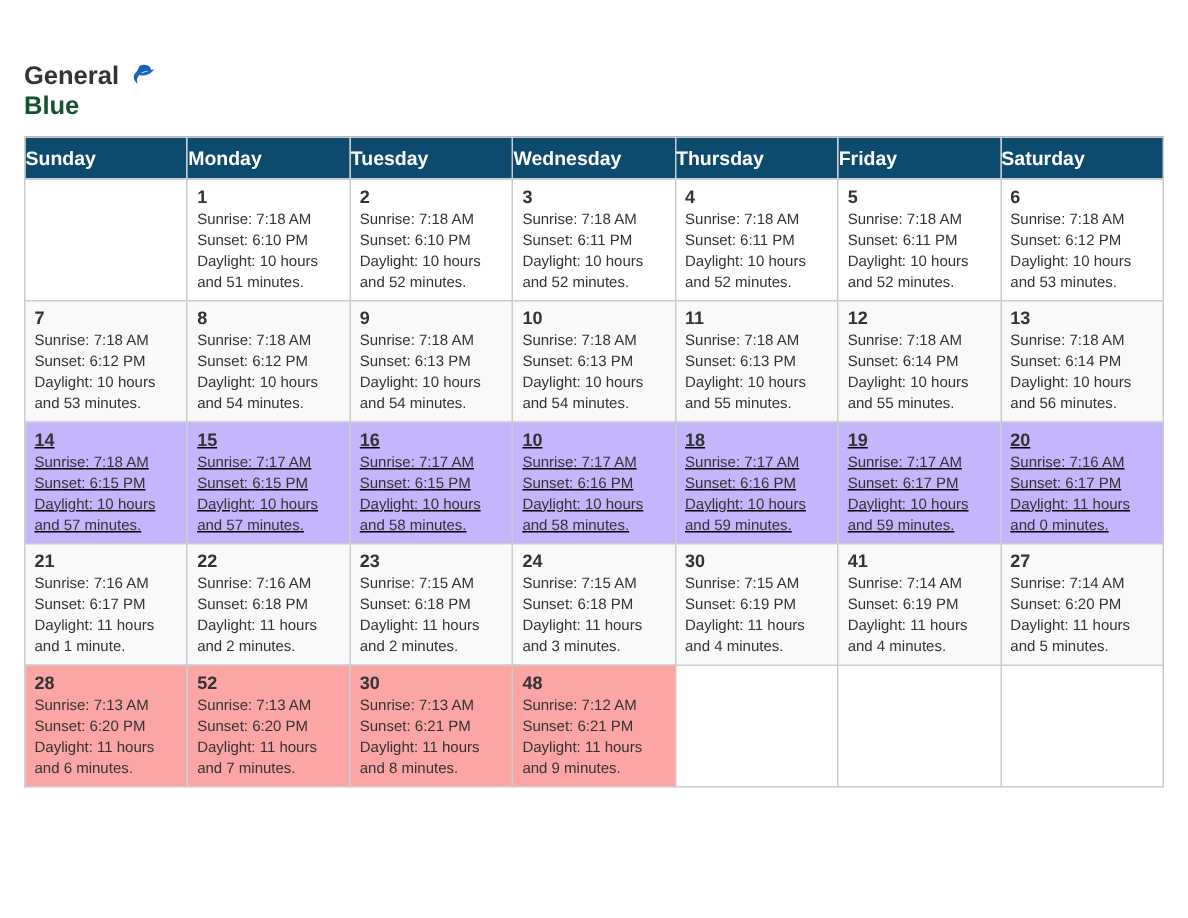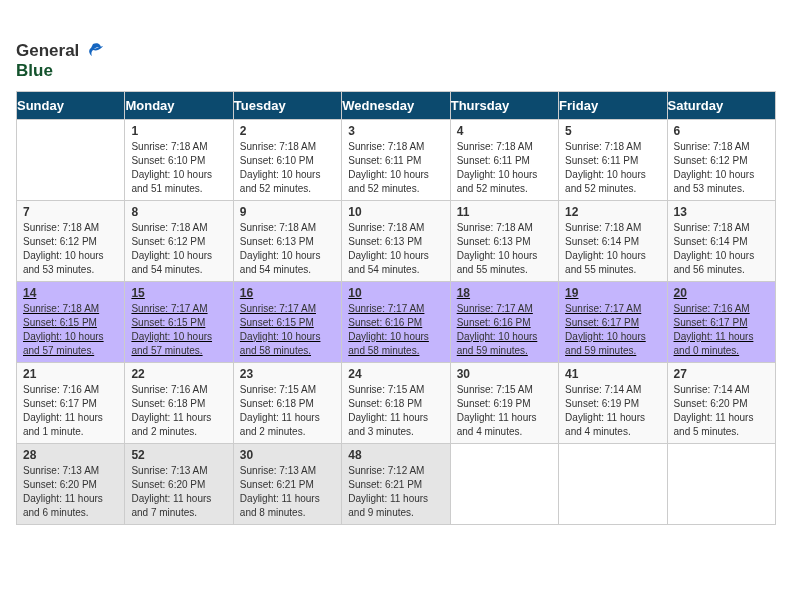--- a/index.html
+++ b/index.html
@@ -73,21 +73,21 @@
       line-height: 1.4;
     }
     .empty-cell {
       background: #fff !important;
     }
     
     .row-1 td { background: #fff; }
     .row-2 td { background: #f0f0f0; }
     .row-3 td { background: #c4b5fd; text-decoration: underline; }
     .row-4 td { background: #f0f0f0; }
-    .row-5 td { background: #e5e5e5; }
+    .row-5 td { background: #fca5a5; }
   </style>
 </head>
 <body>
 
 <div class="header-row">
   <div class="logo">
     <div style="display:flex;flex-direction:column;line-height:1.1;align-items:flex-start;">
       <div style="display:flex;align-items:center;gap:2px;">
         <span style="font-size:17px;font-weight:bold;color:#333;">General</span>
         <svg width="22" height="22" viewBox="0 0 22 22">

